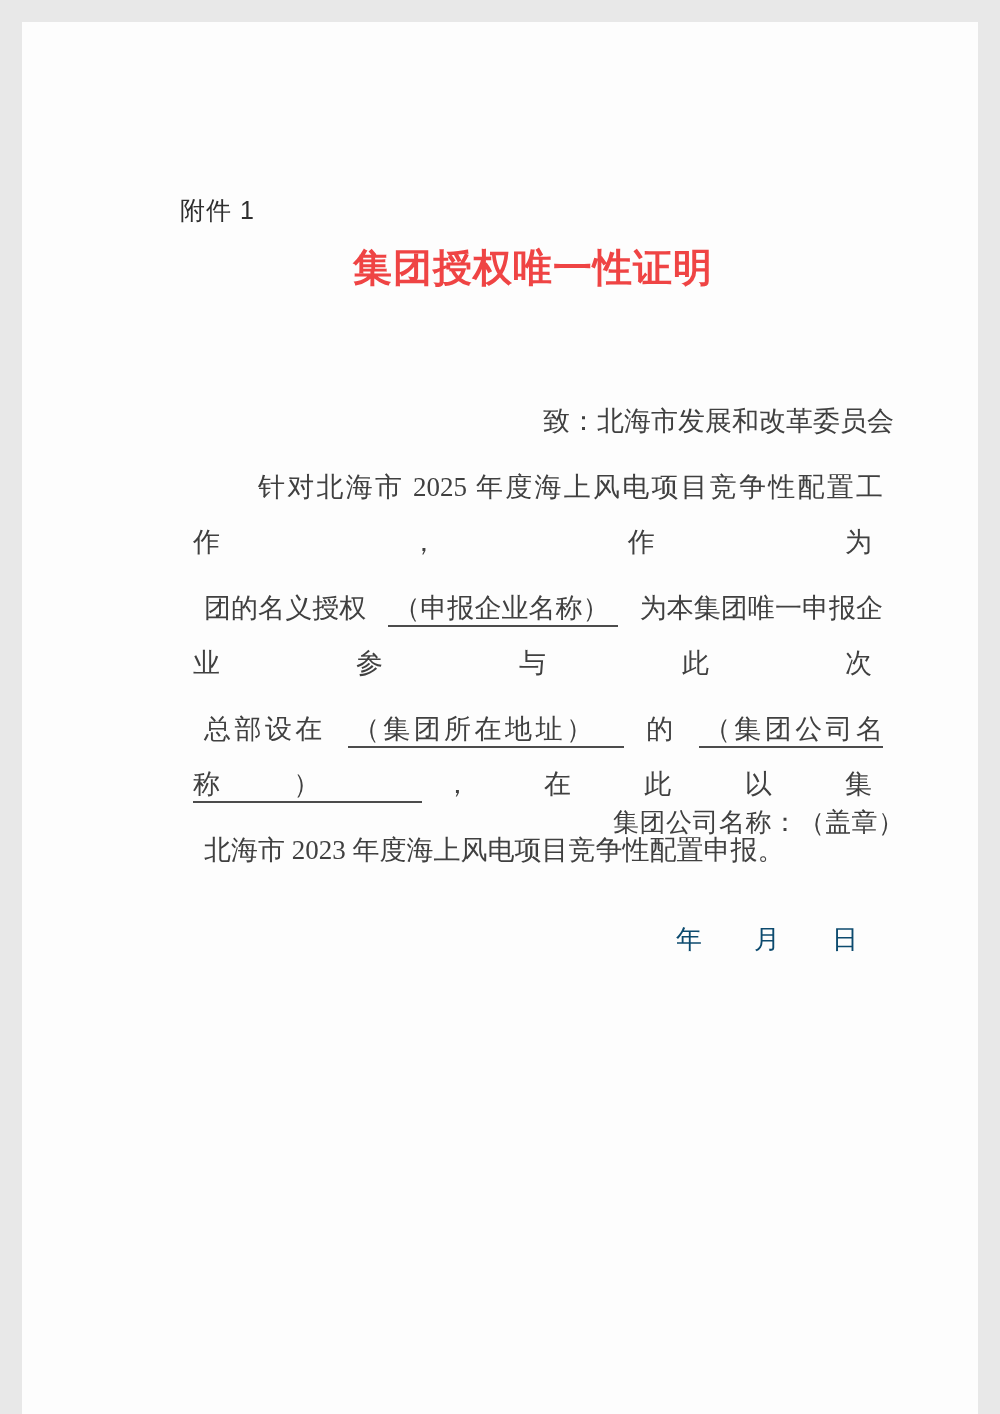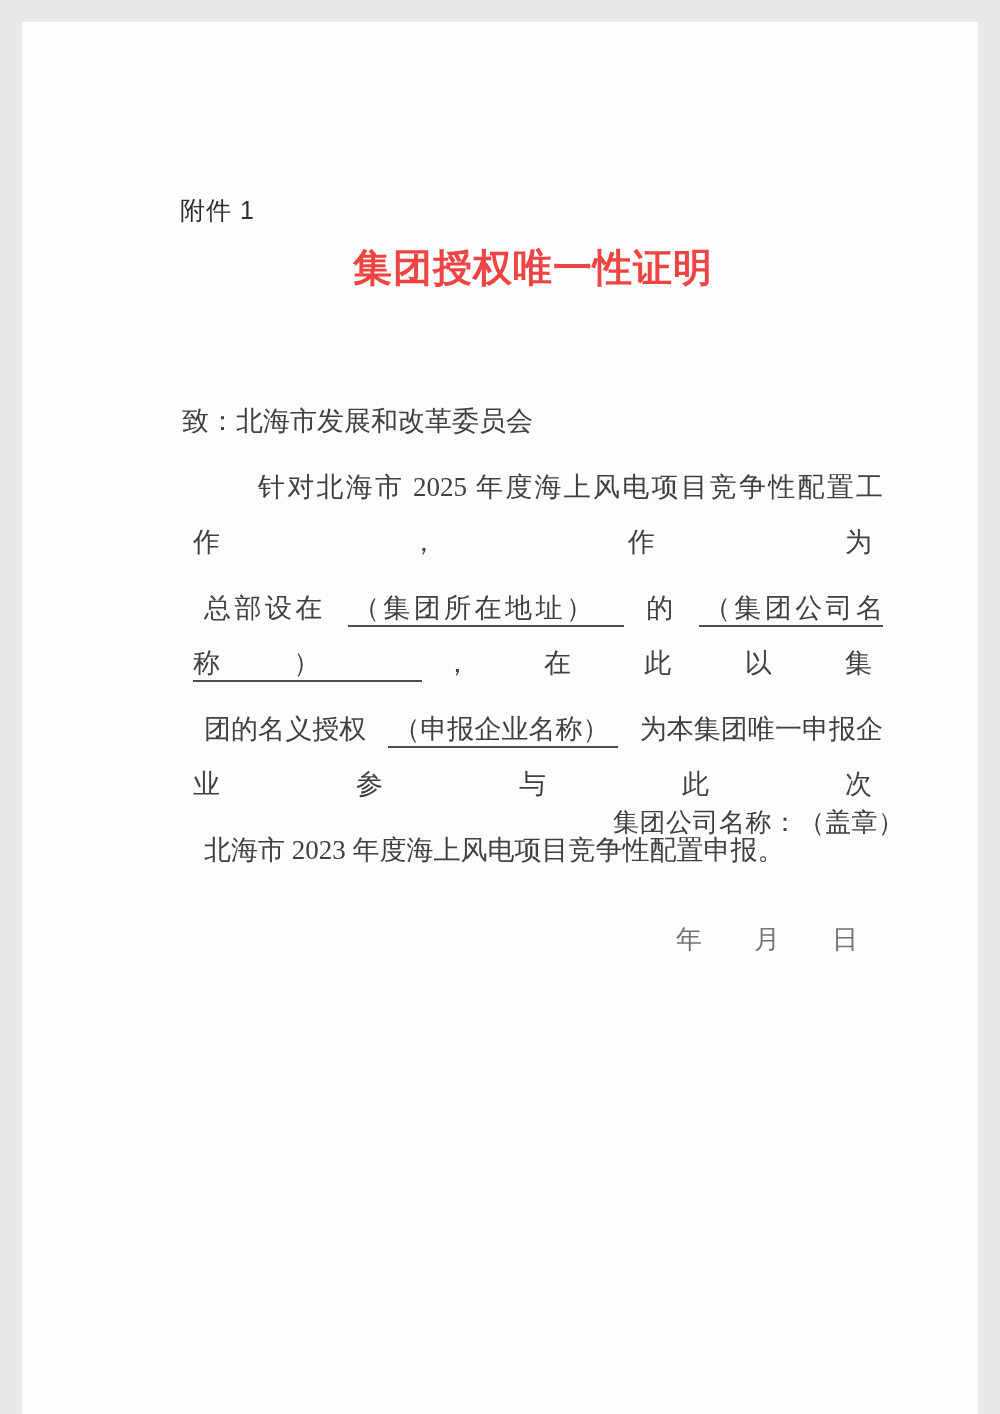--- a/index.html
+++ b/index.html
@@ -43,21 +43,21 @@
   .body-block {
     position: absolute;
     left: 138px;
     top: 350px;
     width: 734px;
     font-size: 27px;
     line-height: 55px;
     color: #404040;
   }
 
-  .salutation { text-align: left; }
+  .salutation { text-align: right; }
 
   .body-line { white-space: nowrap; }
   .body-line.just {
     white-space: normal;
     text-align: justify;
     text-align-last: justify;
   }
   .body-line.indent { text-indent: 2em; }
 
   .u {
@@ -75,38 +75,38 @@
     font-size: 26px;
     color: #404040;
     letter-spacing: 0.5px;
   }
 
   .date-line {
     position: absolute;
     left: 643px;
     top: 889px;
     font-size: 26px;
-    color: #737373;
+    color: #0c4a6e;
   }
 </style>
 </head>
 <body>
 
 <div class="page">
 
   <div class="attachment-label">附件 1</div>
 
   <div class="doc-title">集团授权唯一性证明</div>
 
   <div class="body-block">
     <div class="salutation">致：北海市发展和改革委员会</div>
     <div>
         <div class="body-line just indent"><span>针对北海市 2025 年度海上风电项目竞争性配置工作，作为</span></div>
+        <div class="body-line just"><span>团的名义授权</span><span class="u">（申报企业名称）</span><span>为本集团唯一申报企业参与此次</span></div>
         <div class="body-line just"><span>总部设在</span><span class="u pad">（集团所在地址）</span><span>的</span><span class="u pad">（集团公司名称）</span><span>，在此以集</span></div>
-        <div class="body-line just"><span>团的名义授权</span><span class="u">（申报企业名称）</span><span>为本集团唯一申报企业参与此次</span></div>
         <div class="body-line"><span>北海市 2023 年度海上风电项目竞争性配置申报。</span></div>
       </div>
   </div>
 
   <div class="signature-line">集团公司名称：（盖章）</div>
 
   <div class="date-line">年　　月　　日</div>
 
 </div>
 

